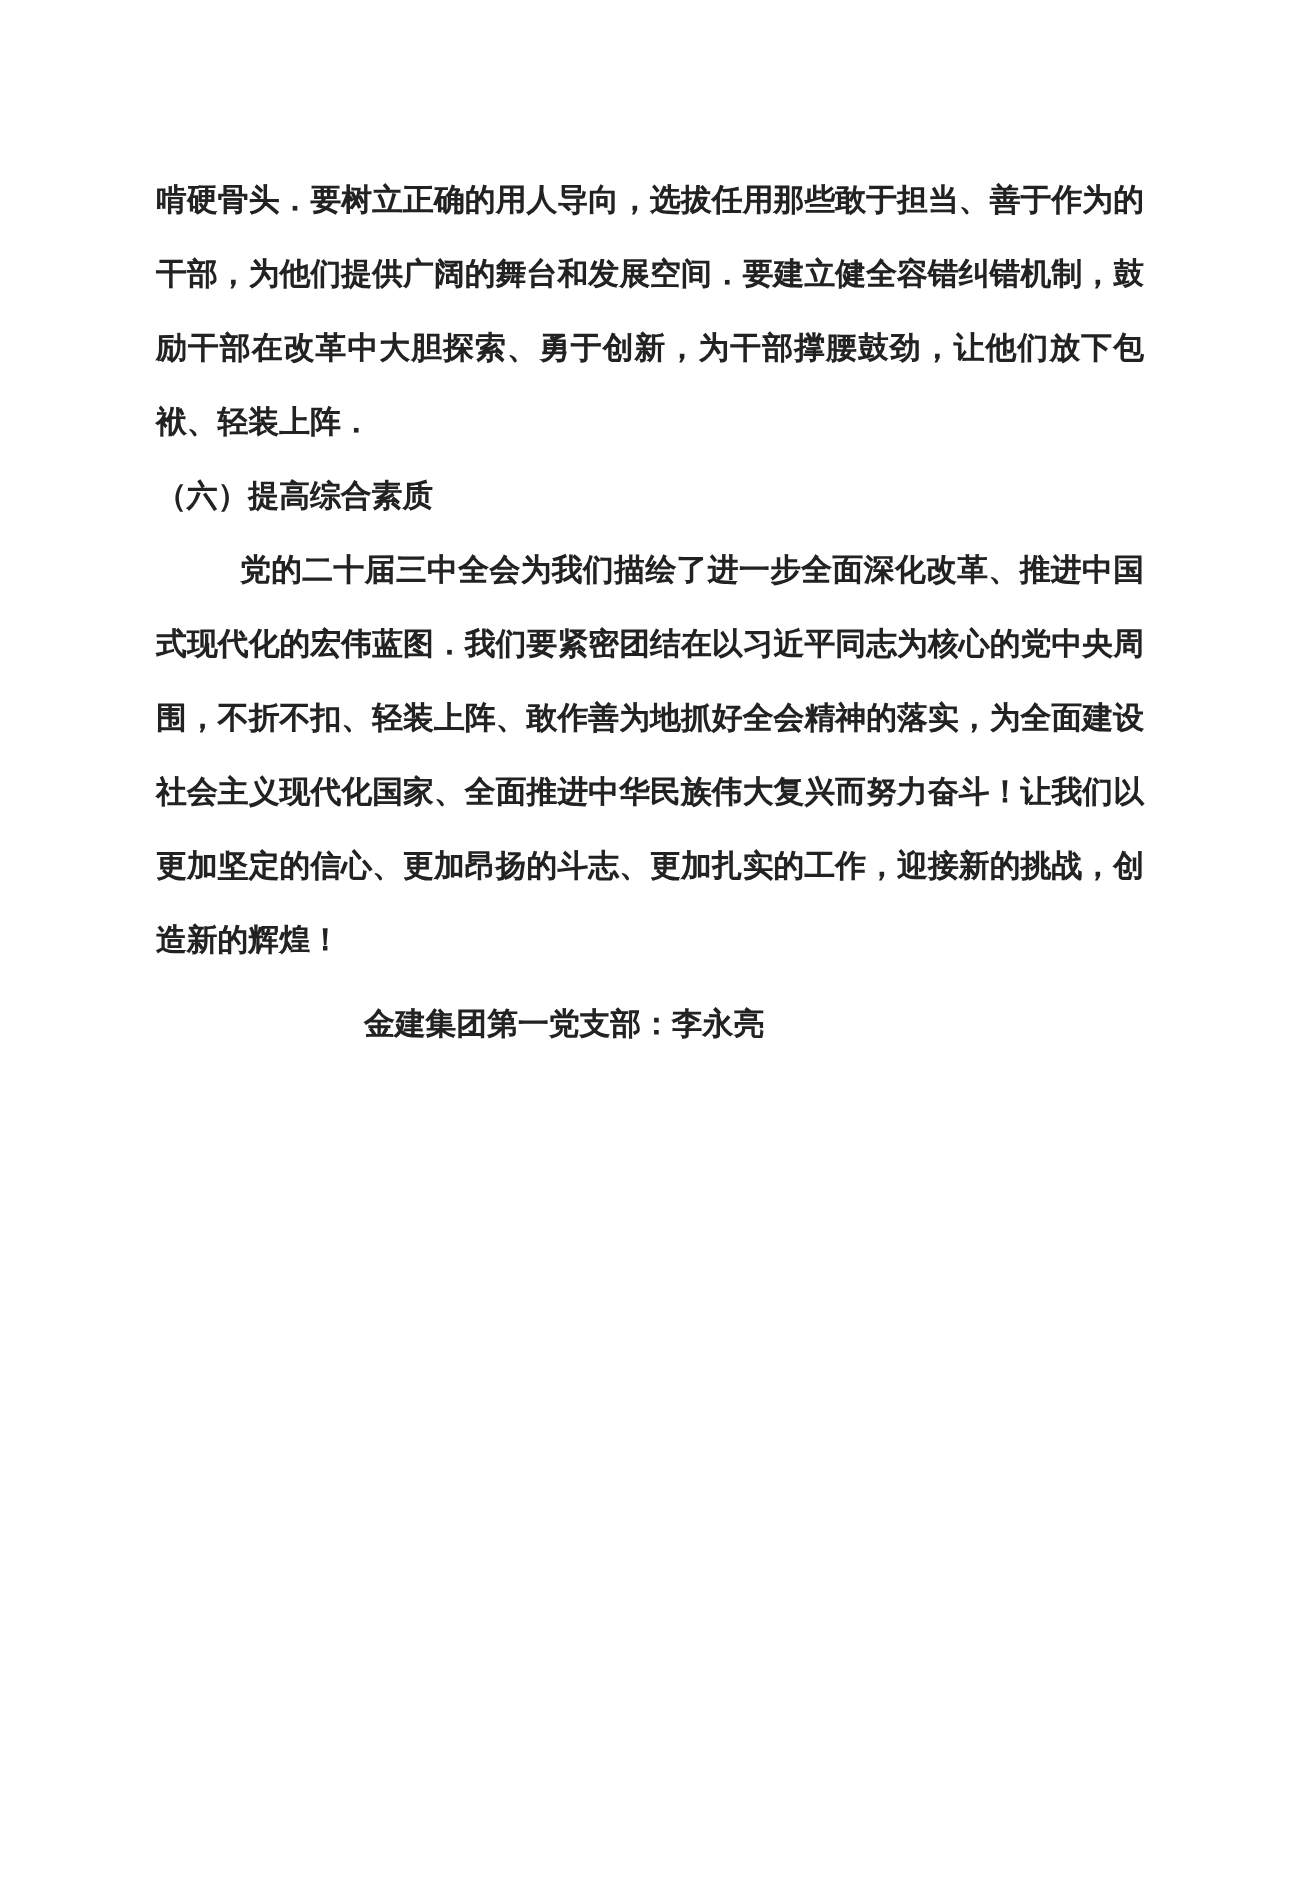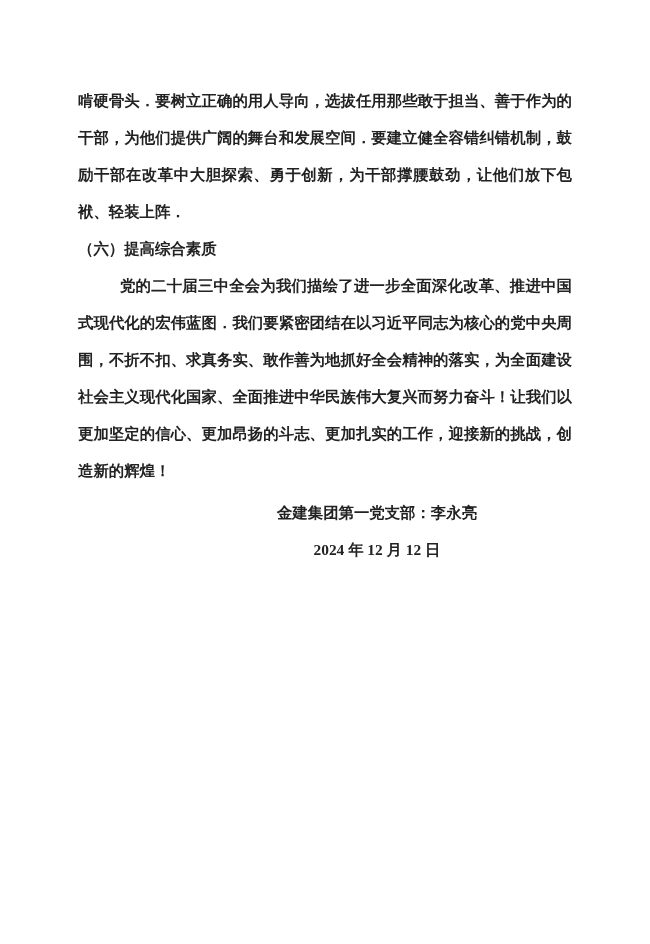--- a/index.html
+++ b/index.html
@@ -37,36 +37,35 @@
   .para-noindent { text-indent: 0; }
   .heading       { text-indent: 0; }
   .para-indent2  { text-indent: 31px; }
   .para-indent26 { text-indent: 42px; }
   .sig-block {
     margin-top: 5px;
     padding-left: 104px;   
     text-align: center;
   }
   .sig-block p {
-    text-align: center;
+    text-align: left;
     text-indent: 0;
   }
 </style>
 </head>
 <body>
 
 <div class="page">
   <div class="doc-body">
 
     <p class="para-noindent">啃硬骨头．要树立正确的用人导向，选拔任用那些敢于担当、善于作为的干部，为他们提供广阔的舞台和发展空间．要建立健全容错纠错机制，鼓励干部在改革中大胆探索、勇于创新，为干部撑腰鼓劲，让他们放下包袱、轻装上阵．</p>
 
     <h3 class="heading">（六）提高综合素质</h3>
 
 
-    <p class="para-indent26">党的二十届三中全会为我们描绘了进一步全面深化改革、推进中国式现代化的宏伟蓝图．我们要紧密团结在以习近平同志为核心的党中央周围，不折不扣、求真务实、敢作善为地抓好全会精神的落实，为全面建设社会主义现代化国家、全面推进中华民族伟大复兴而努力奋斗！让我们以更加坚定的信心、更加昂扬的斗志、更加扎实的工作，迎接新的挑战，创造新的辉煌！</p>
+    <p class="para-indent26">党的二十届三中全会为我们描绘了进一步全面深化改革、推进中国式现代化的宏伟蓝图．我们要紧密团结在以习近平同志为核心的党中央周围，不折不扣、轻装上阵、敢作善为地抓好全会精神的落实，为全面建设社会主义现代化国家、全面推进中华民族伟大复兴而努力奋斗！让我们以更加坚定的信心、更加昂扬的斗志、更加扎实的工作，迎接新的挑战，创造新的辉煌！</p>
 
     <div class="sig-block">
       <p>金建集团第一党支部：李永亮</p>
-      <p>2024 年 12 月 12 日</p>
     </div>
 
   </div>
 </div>
 
 </body></html>

